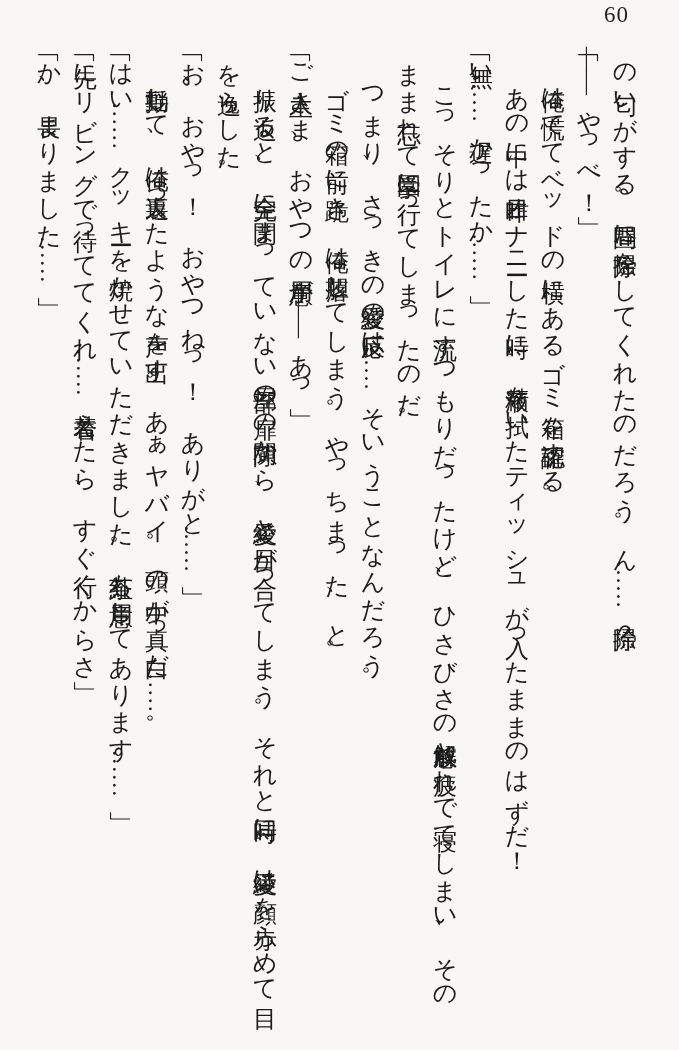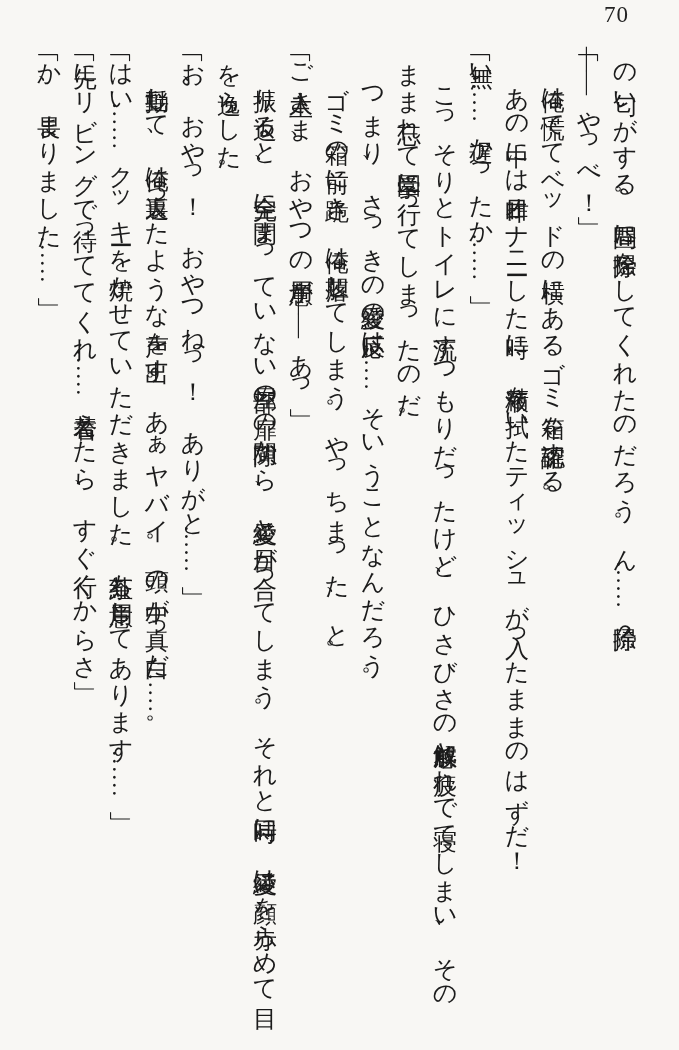--- a/index.html
+++ b/index.html
@@ -43,21 +43,21 @@
     text-align: start;
   }
   .text-area p.indent {
     text-indent: 1em;
   }
 </style>
 </head>
 <body>
 
 <div class="page">
-  <div class="page-number">70</div>
+  <div class="page-number">60</div>
 
   <div class="text-area">
 
   <p>の匂いがする。昼間に掃除をしてくれたのだろう。ん……掃除？</p>
       <p>「――やっべ！」</p>
       <p class="indent">俺は慌ててベッドの横にあるゴミ箱を確認する。</p>
       <p class="indent">あの中には昨日オナニーした時に、精液を拭いたティッシュが入ったままのはずだ！</p>
       <p>「無い……遅かったか……」</p>
       <p class="indent">こっそりとトイレに流すつもりだったけど、ひさびさの解放感と疲れで寝てしまい、そのまま忘れて学園に行ってしまったのだ。</p>
       <p class="indent">つまり、さっきの綾愛の反応は……そいうことなんだろう。</p>

